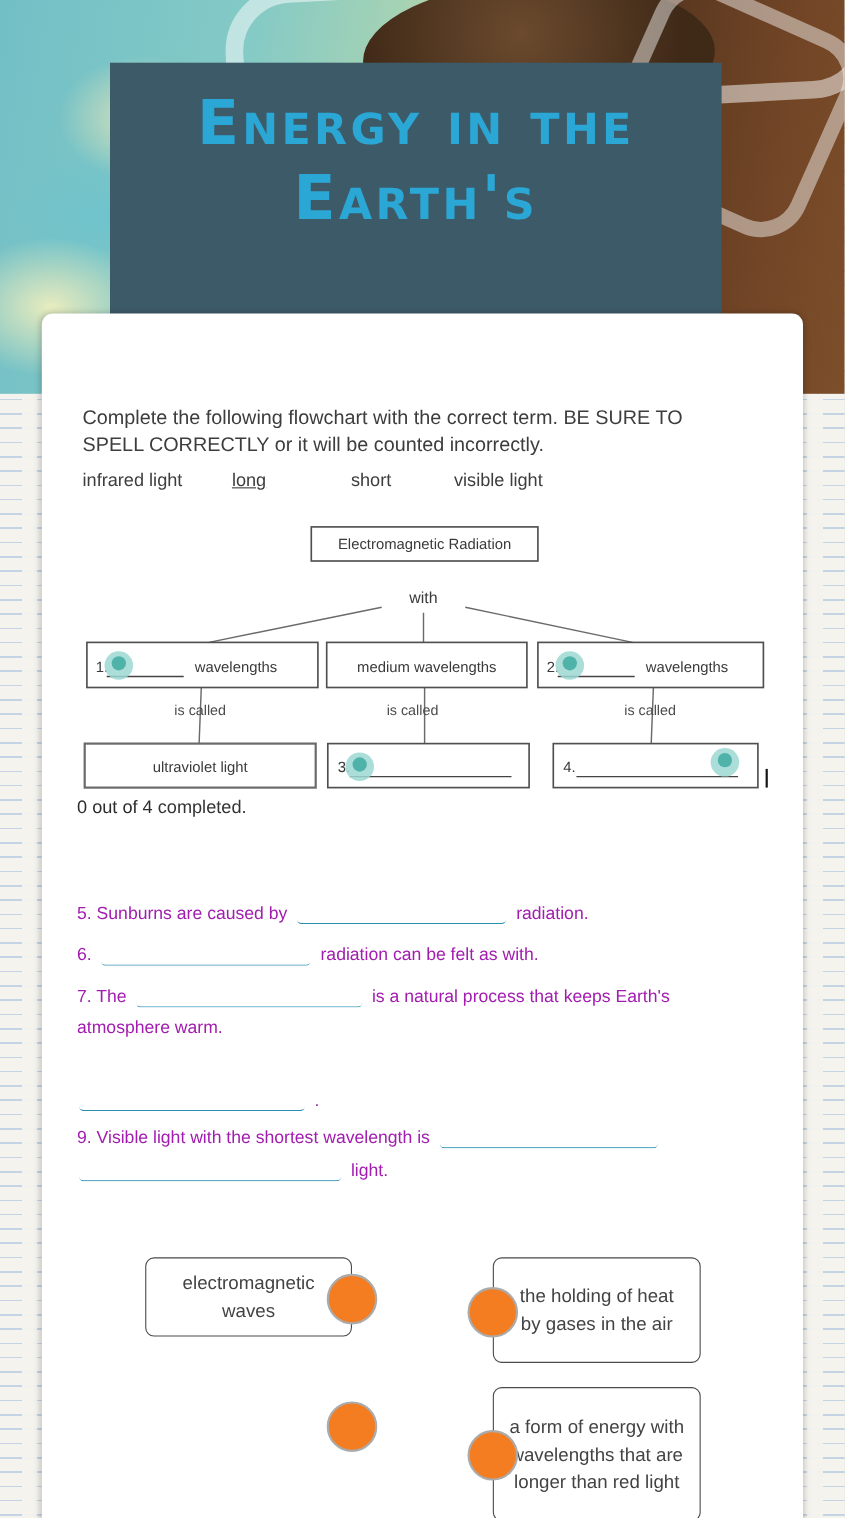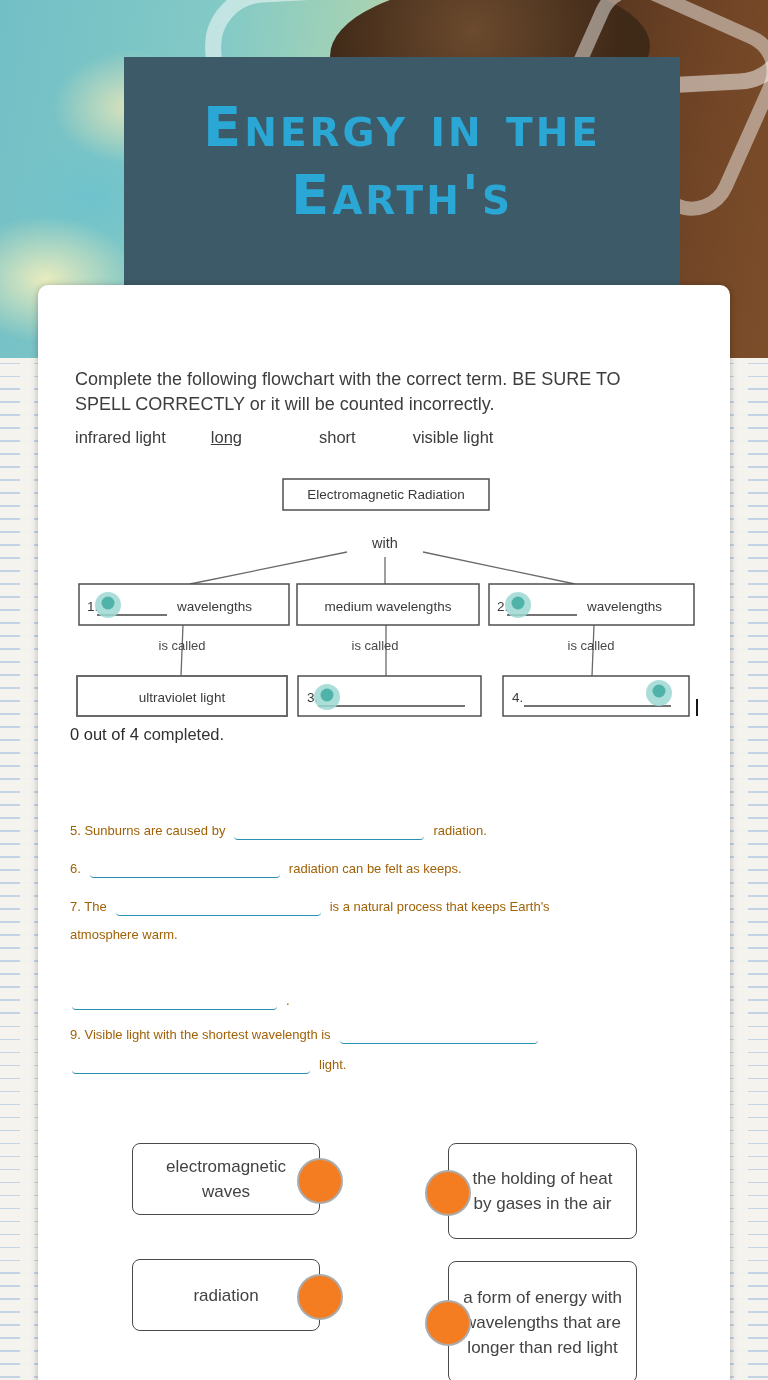--- a/index.html
+++ b/index.html
@@ -21,42 +21,42 @@
       radial-gradient(ellipse 120px 90px at 12% 55%, rgba(110,195,205,.9), transparent 72%),
       linear-gradient(100deg,#72bfc6 0%,#84cac6 28%,#a5d2b4 44%,#ccd49c 55%,#8a6b3a 62%,#53341e 70%,#6e4325 85%,#7d4e2a 100%);
   }
   .knob{position:absolute;left:330px;top:-18px;width:320px;height:138px;border-radius:50%;
     background:radial-gradient(circle at 45% 35%, #6b4a2e, #3f2917 75%);transform:rotate(-2deg);}
   .glass1{position:absolute;left:205px;top:-26px;width:560px;height:96px;border:16px solid rgba(255,255,255,.5);
     border-radius:60px;transform:rotate(-3deg);}
   .glass2{position:absolute;left:565px;top:0px;width:170px;height:170px;border:14px solid rgba(255,255,255,.45);
     border-radius:44px;transform:rotate(24deg);}
   
-  .title-panel{position:absolute;left:124px;top:57px;width:556px;height:238px;background:#3d5a68;
-    display:flex;flex-direction:column;justify-content:flex-start;padding-top:36px;box-sizing:border-box;}
+  .title-panel{position:absolute;left:100px;top:57px;width:556px;height:238px;background:#3d5a68;
+    display:flex;flex-direction:column;justify-content:flex-start;padding-top:22px;box-sizing:border-box;}
   .title-line{
     text-align:center;color:#2ba7d6;font-variant:small-caps;font-weight:800;
     font-size:56px;line-height:68px;letter-spacing:3px;
     font-family:"DejaVu Sans","Liberation Sans",sans-serif;
   }
   
   .card{position:absolute;left:38px;top:285px;width:692px;height:1100px;background:#ffffff;
     border-radius:10px 10px 0 0;box-shadow:0 1px 7px rgba(0,0,0,.28);}
   .instr{position:absolute;left:37px;top:82px;width:600px;font-size:18px;line-height:25px;color:#3d3d3d;}
   .wordbank{position:absolute;left:37px;top:143px;font-size:16.5px;color:#3d3d3d;white-space:nowrap;}
   .wb-item{display:inline-block;}
   .wb-gap1{margin-right:45px;} .wb-gap2{margin-right:77px;text-decoration:underline;} .wb-gap3{margin-right:57px;}
   
   .fc-text{font-family:"Liberation Sans",sans-serif;font-size:13.5px;fill:#3a3a3a;}
   .fc-small{font-family:"Liberation Sans",sans-serif;font-size:13px;fill:#4a4a4a;}
   
   .progress{position:absolute;left:32px;top:440px;font-size:16.5px;color:#333;}
   .progress b{font-weight:400;color:#2b2b2b;}
   
-  .q{position:absolute;left:32px;font-size:13px;line-height:28px;color:#a16207;white-space:nowrap;}
+  .q{position:absolute;left:32px;font-size:16px;line-height:28px;color:#a21caf;white-space:nowrap;}
   .blank{display:inline-block;height:21px;border-bottom:1.6px solid #2a90b2;
     border-radius:0 0 4px 4px;vertical-align:-5px;margin:0 9px;}
   .w190{width:190px;} .w198{width:198px;} .w205{width:205px;} .w238{width:238px;}
   
   .m-card{position:absolute;background:#fff;border:1.3px solid #4a4a4a;border-radius:8px;
     box-sizing:border-box;display:flex;align-items:center;justify-content:center;
     text-align:center;font-size:17px;line-height:25px;color:#434343;padding:8px 13px;}
   .dot{position:absolute;width:46px;height:46px;border-radius:50%;background:#f47d21;
     border:2px solid #ababab;box-sizing:border-box;}
   .cursor{position:absolute;left:696px;top:699px;width:2px;height:17px;background:#151515;}
@@ -135,21 +135,21 @@
       <circle cx="584" cy="213" r="6.5" fill="#4fb3aa"></circle>
     </svg>
 
     <div class="progress"><b>0 out of 4</b><span> completed.</span></div>
 
     <div class="q" style="top:532px">
       <span>5. Sunburns are caused by</span><span class="blank w190"></span><span>radiation.</span>
     </div>
 
     <div class="q" style="top:570px">
-      <span>6.</span><span class="blank w190"></span><span>radiation can be felt as keeps.</span>
+      <span>6.</span><span class="blank w190"></span><span>radiation can be felt as with.</span>
     </div>
 
     <div class="q" style="top:608px">
       <span>7. The</span><span class="blank w205"></span><span>is a natural process that keeps Earth's</span>
     </div>
     <div class="q" style="top:636px">
       <span>atmosphere warm.</span>
     </div>
 
     <div class="q" style="top:702px;left:34px">
@@ -166,23 +166,20 @@
     <div class="m-card" style="left:94px;top:858px;width:188px;height:72px">
       <span>electromagnetic waves</span>
     </div>
     <div class="dot" style="left:259px;top:873px"></div>
 
     <div class="m-card" style="left:410px;top:858px;width:189px;height:96px">
       <span>the holding of heat by gases in the air</span>
     </div>
     <div class="dot" style="left:387px;top:885px"></div>
 
-    <div class="m-card" style="left:94px;top:974px;width:188px;height:72px">
-      <span>radiation</span>
-    </div>
     <div class="dot" style="left:259px;top:989px"></div>
 
     <div class="m-card" style="left:410px;top:976px;width:189px;height:122px">
       <span>a form of energy with wavelengths that are longer than red light</span>
     </div>
     <div class="dot" style="left:387px;top:1015px"></div>
 
   </div>
 
   <div class="cursor"></div>

